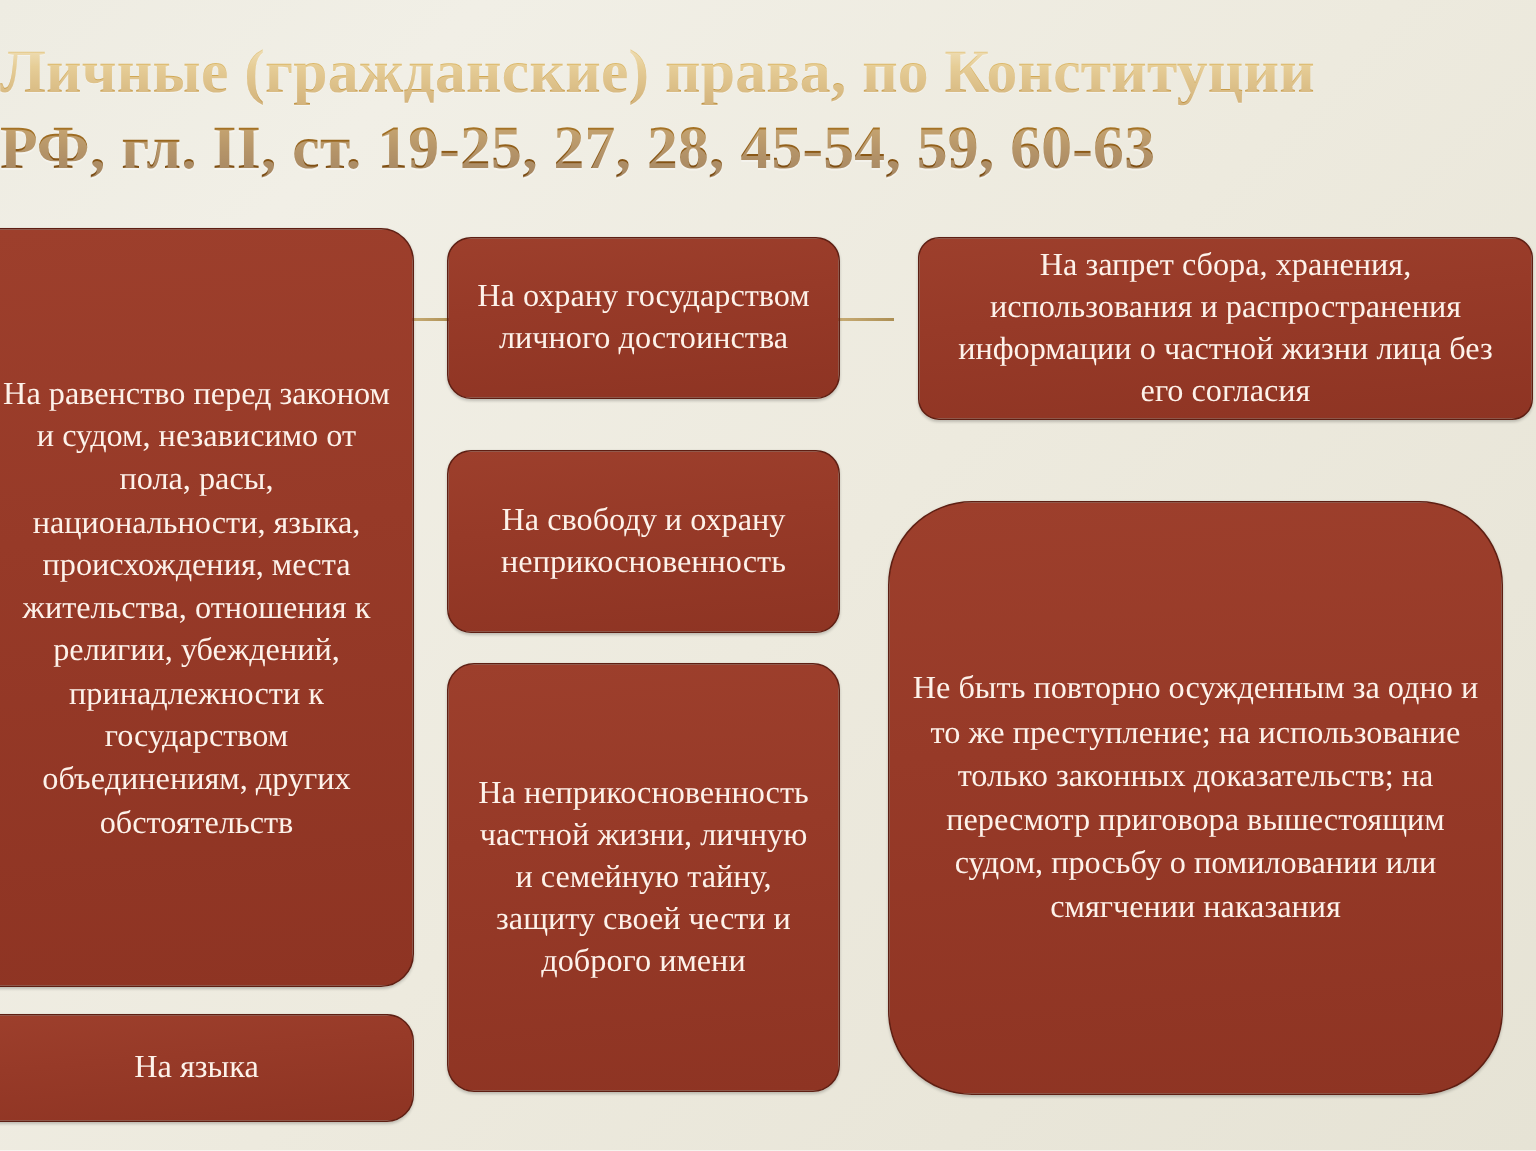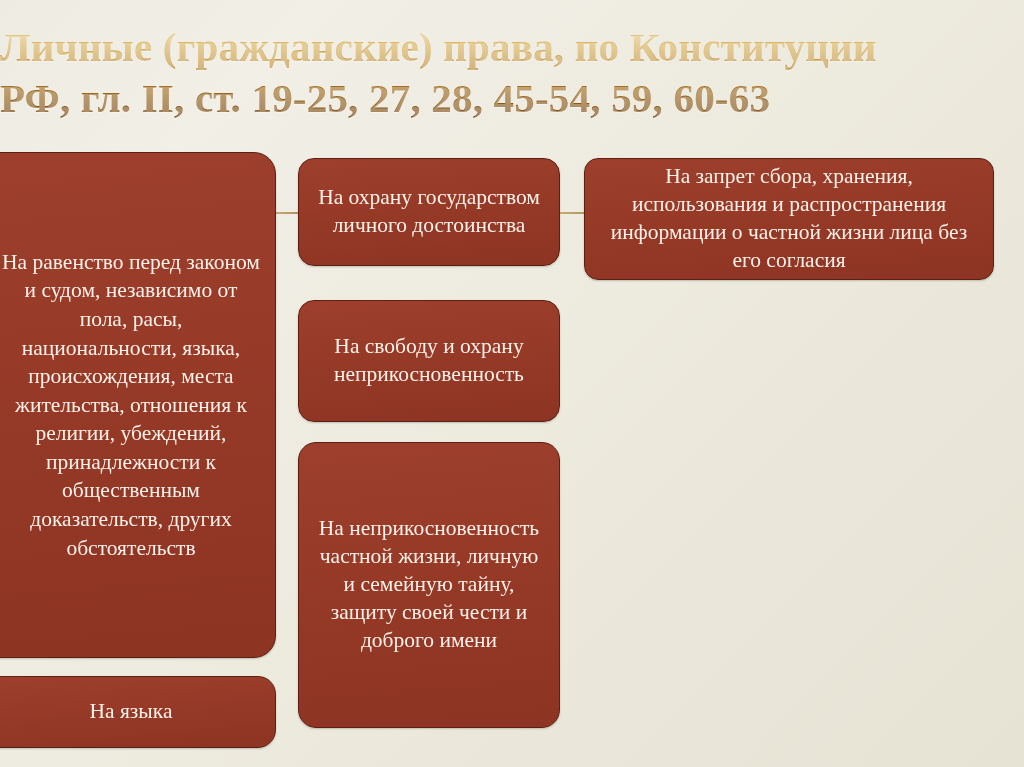--- a/index.html
+++ b/index.html
@@ -119,21 +119,21 @@
     left: 298px;
     top: 442px;
     width: 262px;
     height: 286px;
     border-radius: 18px;
     font-size: 21.5px;
   }
 
   
   #box-data-ban {
-    left: 584px;
+    left: 612px;
     top: 158px;
     width: 410px;
     height: 122px;
     border-radius: 14px;
     font-size: 21.5px;
   }
   #box-double-jeopardy {
     left: 592px;
     top: 334px;
     width: 410px;
@@ -148,21 +148,21 @@
 
 <div id="slide">
 
   <div class="title title-fallback">Личные (гражданские) права, по Конституции
 РФ, гл. II, ст. 19-25, 27, 28, 45-54, 59, 60-63</div>
 
   <div class="connector" style="left:272px; top:212px; width:30px;"></div>
   <div class="connector" style="left:556px; top:212px; width:40px;"></div>
 
   <div class="box" id="box-equality">
-    <span>На равенство перед законом и судом, независимо от пола, расы, национальности, языка, происхождения, места жительства, отношения к религии, убеждений, принадлежности к общественным доказательств, других обстоятельств</span>
+    <span>На равенство перед законом и судом, независимо от пола, расы, национальности, языка, происхождения, места жительства, отношения к религии, убеждений, принадлежности к государством объединениям, других обстоятельств</span>
   </div>
 
   <div class="box" id="box-life">
     <span>На языка</span>
   </div>
 
   <div class="box" id="box-dignity">
     <span>На охрану государством личного достоинства</span>
   </div>
 
@@ -171,14 +171,17 @@
   </div>
 
   <div class="box" id="box-privacy">
     <span>На неприкосновенность частной жизни, личную и семейную тайну, защиту своей чести и доброго имени</span>
   </div>
 
   <div class="box" id="box-data-ban">
     <span>На запрет сбора, хранения, использования и распространения информации о частной жизни лица без его согласия</span>
   </div>
 
+  <div class="box" id="box-double-jeopardy">
+    <span>Не быть повторно осужденным за одно и то же преступление; на использование только законных доказательств; на пересмотр приговора вышестоящим судом, просьбу о помиловании или смягчении наказания</span>
+  </div>
 
 </div>
 
 </body></html>

